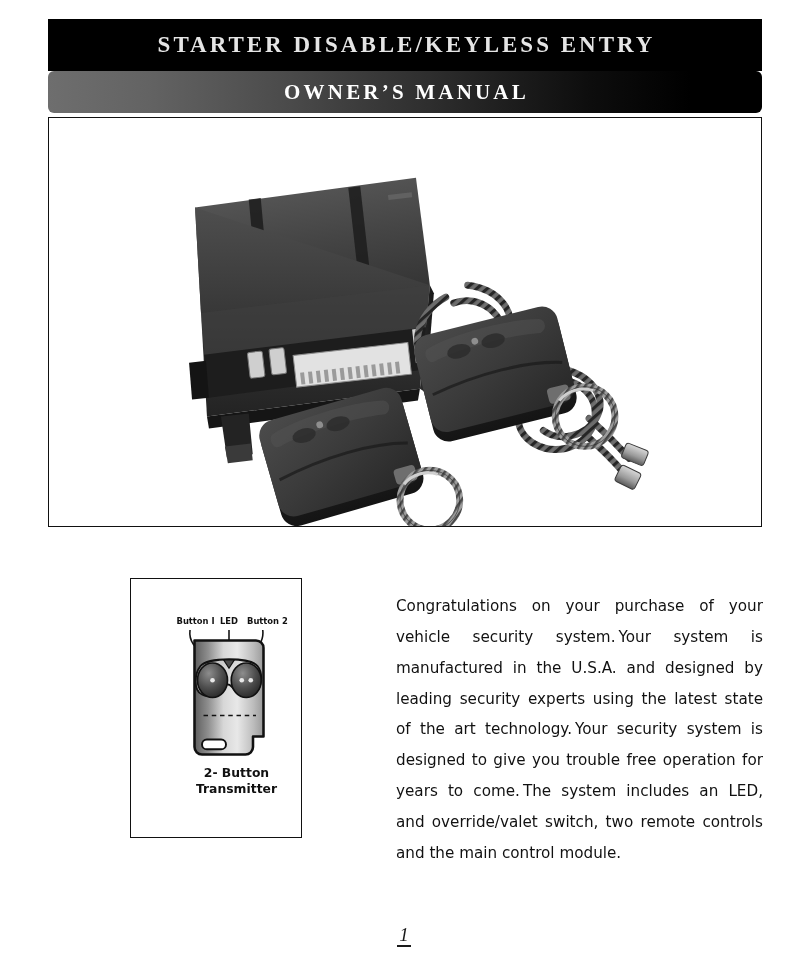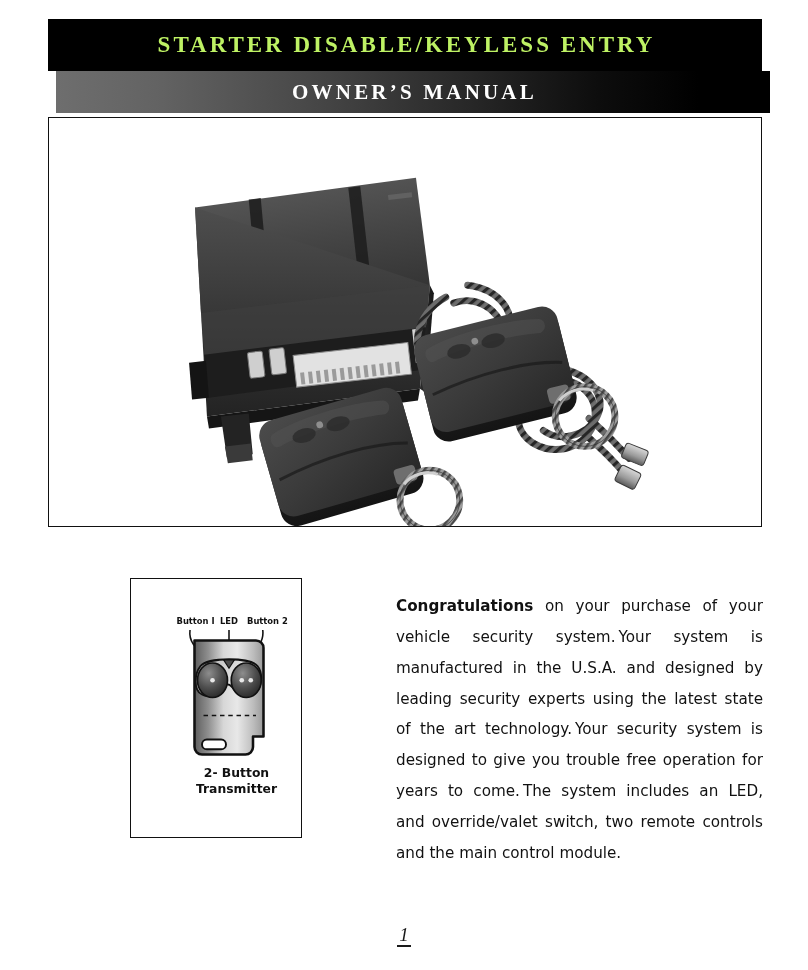--- a/index.html
+++ b/index.html
@@ -27,37 +27,38 @@
     position: absolute;
     left: 0; top: 0;
     width: 100%;
     height: 52px;
     background: #000000;
     display: flex;
     align-items: center;
     justify-content: center;
   }
   #title-band-primary .band-text {
-    color: #bef264;
+    color: #e5e5e5;
     font-family: "Liberation Serif", serif;
     font-size: 23px;
     font-weight: bold;
     letter-spacing: 3.0px;
     white-space: nowrap;
     text-indent: 3px;
   }
   #title-band-secondary {
     position: absolute;
-    left: 8px; top: 52px;
+    left: 0; top: 52px;
     width: 100%;
     height: 42px;
     background: linear-gradient(to right, #6e6e6e 0%, #636363 14%, #4a4a4a 34%, #2a2a2a 56%, #0d0d0d 76%, #000000 90%, #000000 100%);
     display: flex;
     align-items: center;
     justify-content: center;
+    border-radius: 6px;
   }
   #title-band-secondary .band-text {
     color: #ffffff;
     font-family: "Liberation Serif", serif;
     font-size: 21px;
     font-weight: bold;
     letter-spacing: 3.2px;
     white-space: nowrap;
     text-indent: 3px;
   }
@@ -96,21 +97,21 @@
     left: 396px;
     top: 576px;
     width: 367px;
     font-family: "DejaVu Sans", sans-serif;
     font-size: 15.2px;
     line-height: 30.8px;
     color: #111111;
     text-align: justify;
     text-justify: inter-word;
   }
-  #intro-paragraph .lead-word { font-weight: bold; }
+  #intro-paragraph .lead-word { font-weight: normal; }
 
   
   #page-number {
     position: absolute;
     left: 0;
     top: 925px;
     width: 808px;
     text-align: center;
   }
   #page-number .folio {

